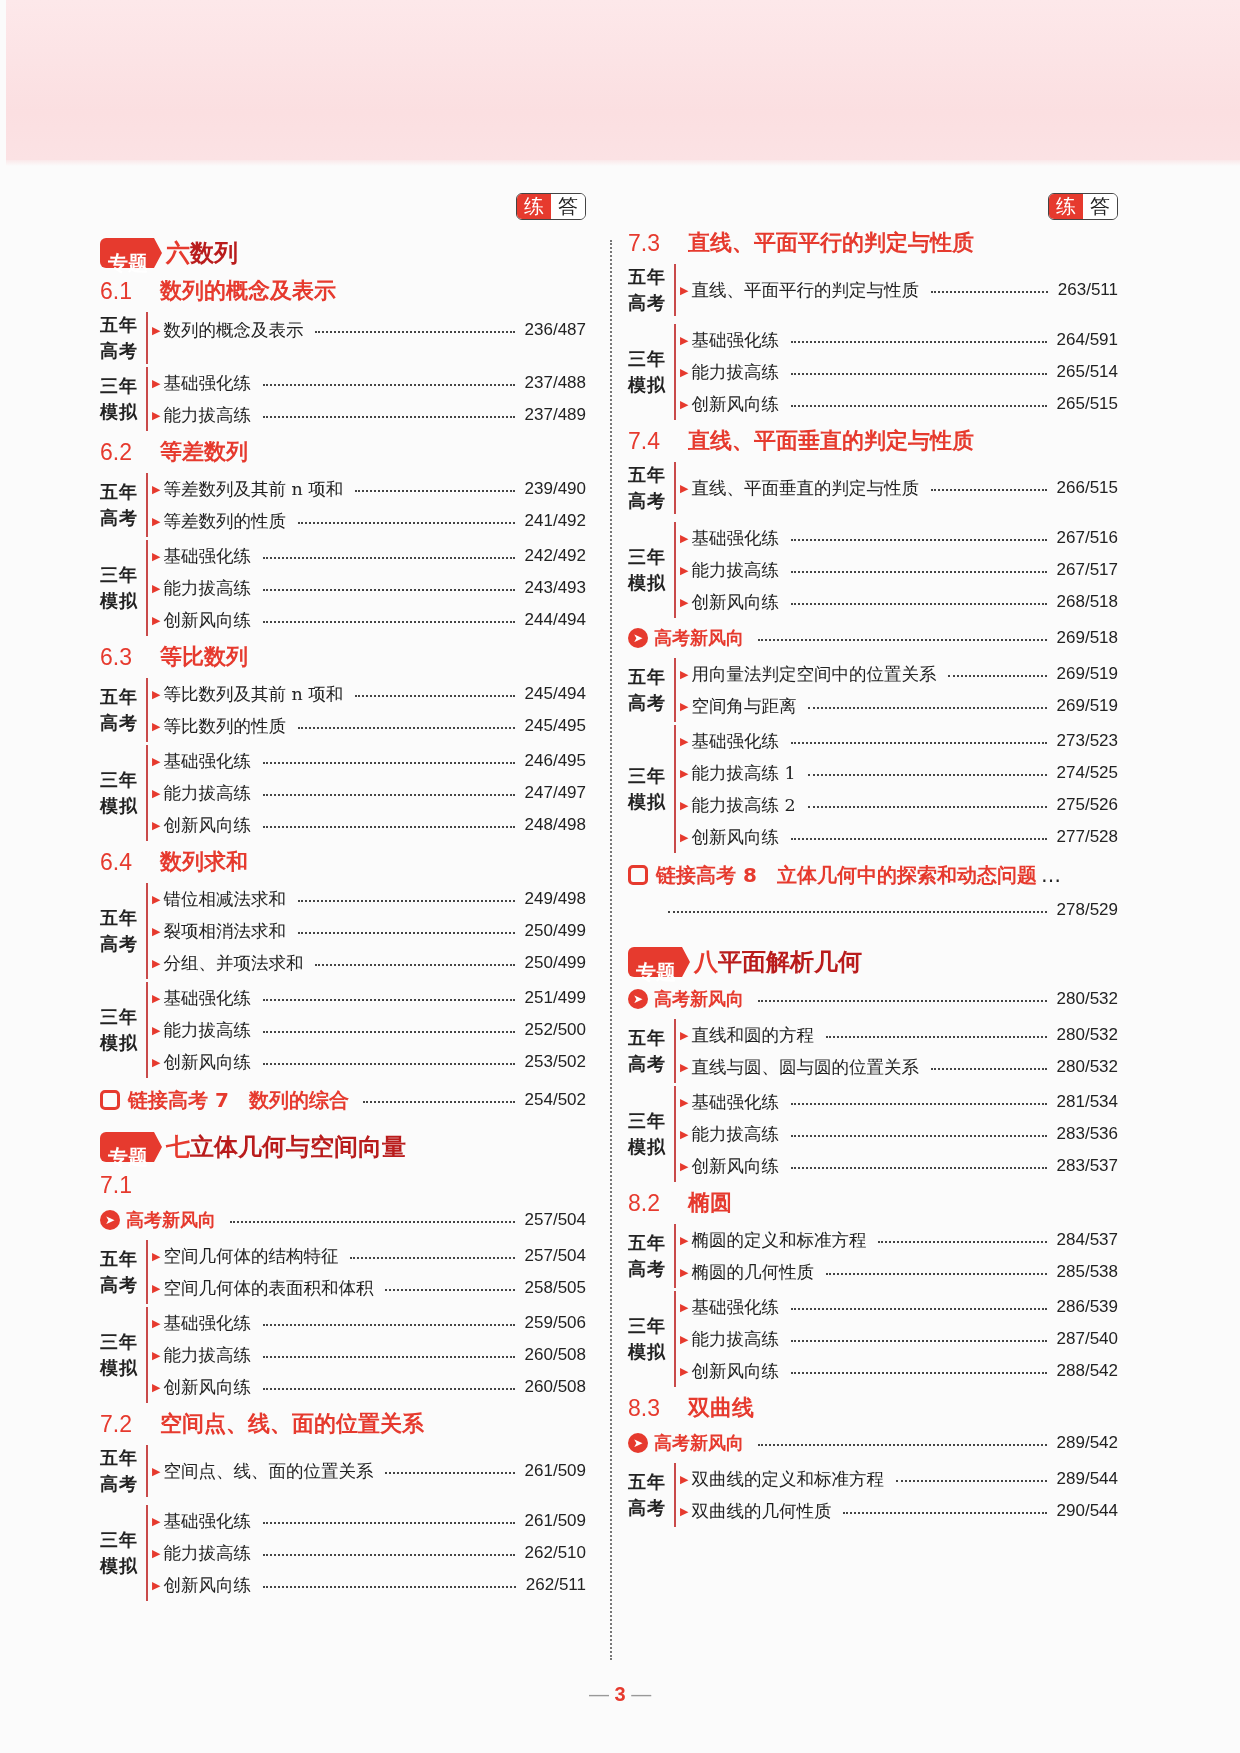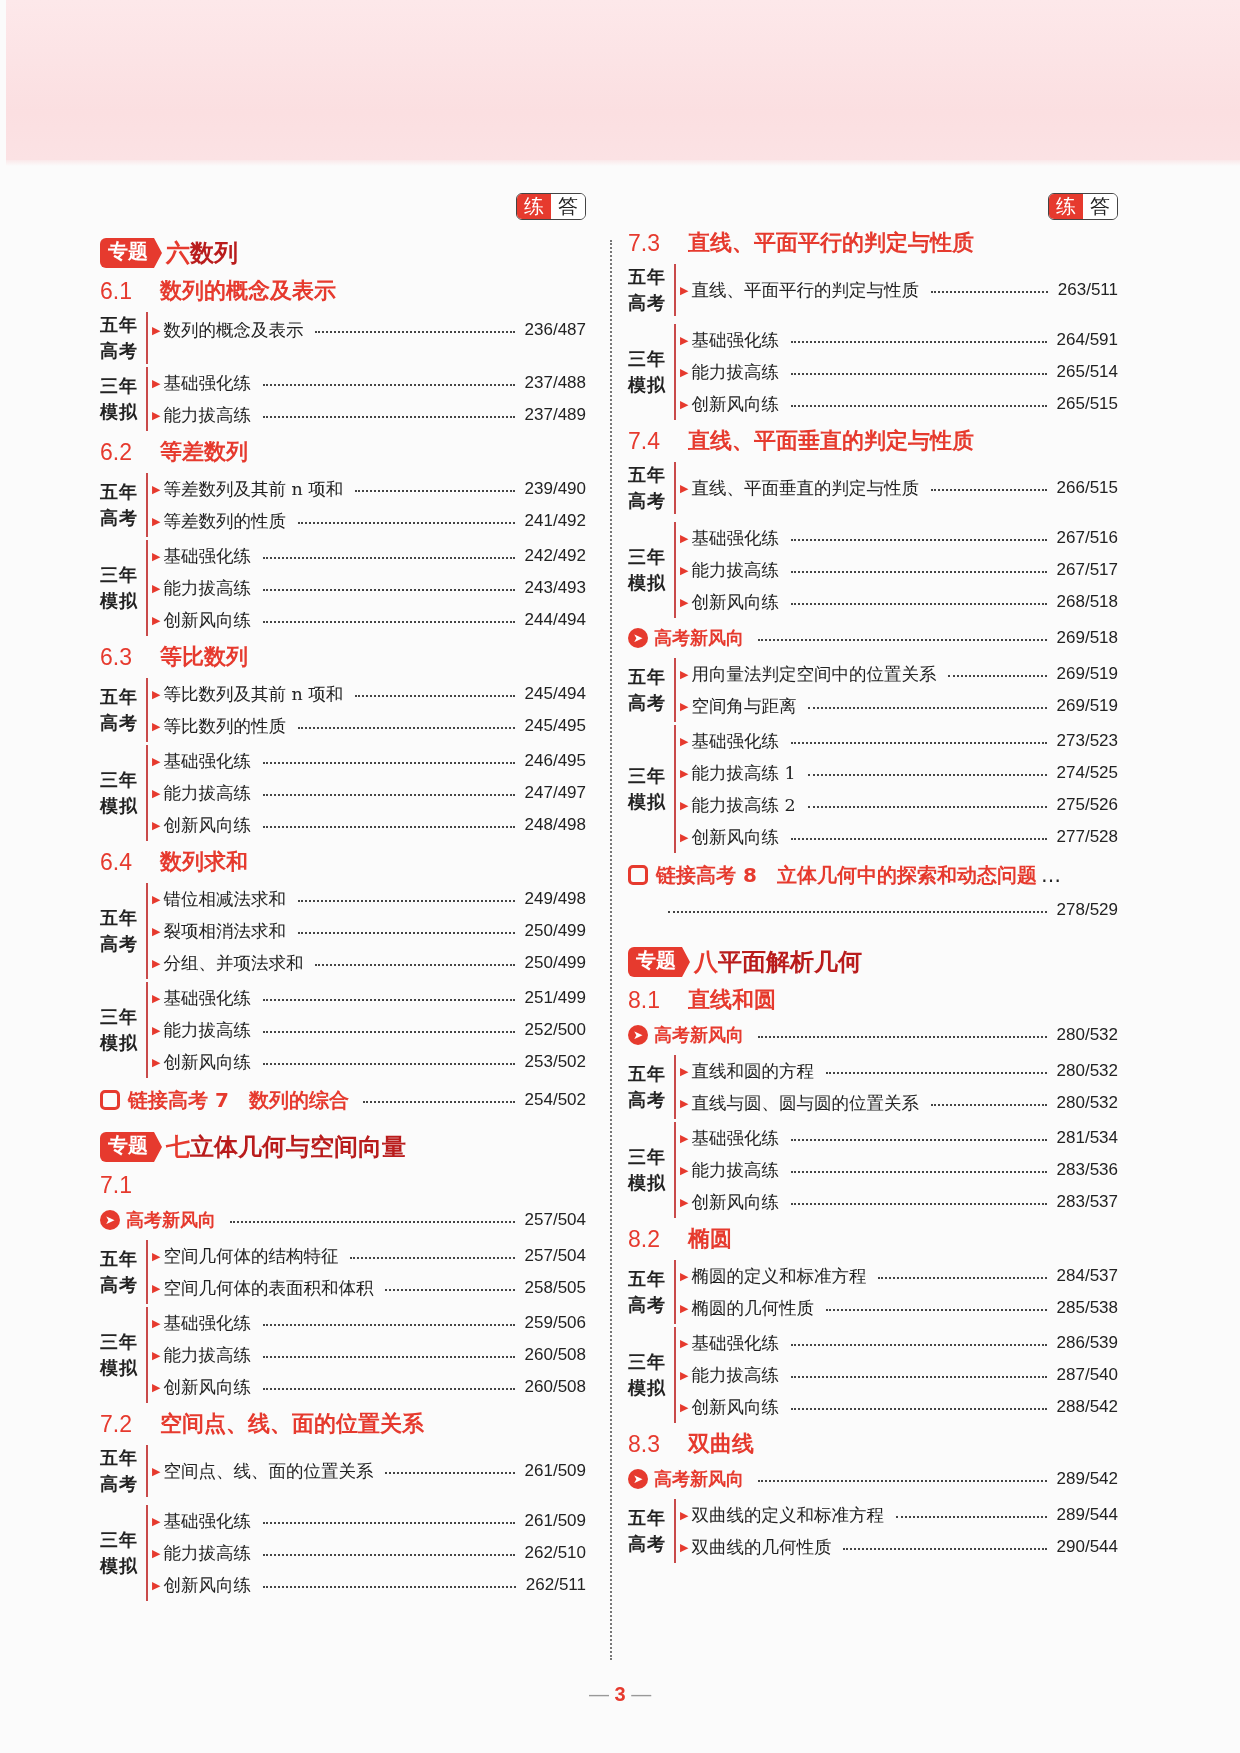--- a/index.html
+++ b/index.html
@@ -16,21 +16,21 @@
     .col-right { left: 628px; width: 490px; }
 
     .divider { position: absolute; left: 610px; top: 240px; height: 1420px; border-left: 2px dotted #777; }
 
     .badge { position: absolute; right: 0; top: 0; display: flex; height: 27px; border: 1.5px solid #444; border-radius: 6px; overflow: hidden; }
     .badge .b1 { background: #e63a2e; color: #fff; width: 34px; text-align: center; font-size: 20px; line-height: 24px; }
     .badge .b2 { background: #fff; color: #222; width: 34px; text-align: center; font-size: 20px; line-height: 24px; }
 
     .topic { display: flex; align-items: center; height: 40px; margin-top: 40px; }
     .col-right .topic { margin-top: 16px; }
-    .topic .tag { background: #e63a2e; color: #fff; font-size: 20px; font-weight: bold; padding: 1px 6px 3px 8px; border-radius: 6px 0 0 6px; position: relative; height: 30px; line-height: 24px; }
+    .topic .tag { background: #e63a2e; color: #fff; font-size: 20px; font-weight: bold; padding: 13px 6px 3px 8px; border-radius: 6px 0 0 6px; position: relative; height: 30px; line-height: 24px; }
     .topic .tag::after { content: ""; position: absolute; right: -8px; top: 0; border-top: 15px solid transparent; border-bottom: 15px solid transparent; border-left: 8px solid #e63a2e; }
     .topic .num { color: #e63a2e; font-size: 24px; font-weight: bold; margin-left: 12px; }
     .topic .title { color: #b91c1c; font-size: 24px; font-weight: bold; margin-left: 0; }
 
     .section { display: flex; align-items: center; color: #e63a2e; font-size: 22px; font-weight: bold; height: 36px; }
     .section .sn { width: 60px; font-weight: normal; font-family: "Liberation Sans", sans-serif; font-size: 23px; }
     .section .st { color: #e63a2e; }
 
     .special { display: flex; align-items: center; height: 34px; font-size: 18px; }
     .special .ico { width: 20px; height: 20px; border-radius: 50%; background: #e63a2e; color: #fff; font-size: 12px; line-height: 20px; text-align: center; margin-right: 6px; flex: none; }
@@ -555,24 +555,20 @@
     <span class="dots"></span>
     <span class="pg">278/529</span>
   </div>
 
   <div class="topic">
     <span class="tag">专题</span>
     <span class="num">八</span>
     <span class="title">平面解析几何</span>
   </div>
 
-  <div class="section">
-    <span class="sn">8.1</span>
-    <span class="st">直线和圆</span>
-  </div>
   <div class="special">
     <span class="ico">➤</span>
     <span class="lbl">高考新风向</span>
     <span class="dots"></span>
     <span class="pg">280/532</span>
   </div>
   <div class="group g-compact">
     <div class="glabel">
         <span>五年</span>
         <span>高考</span>

